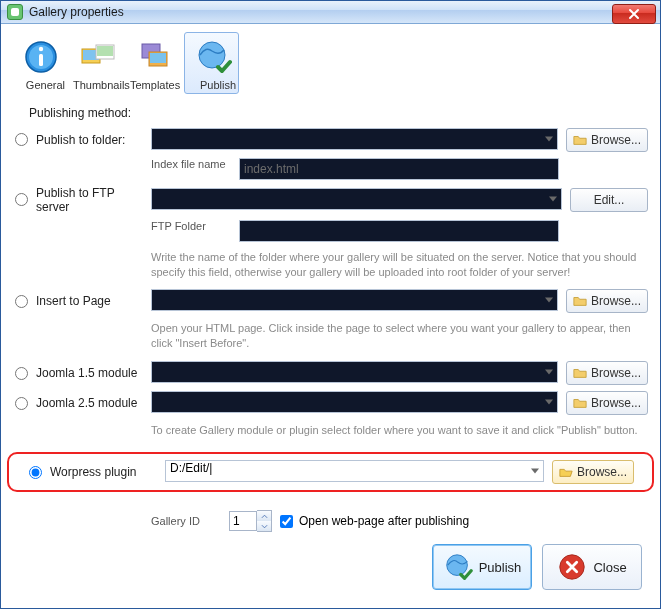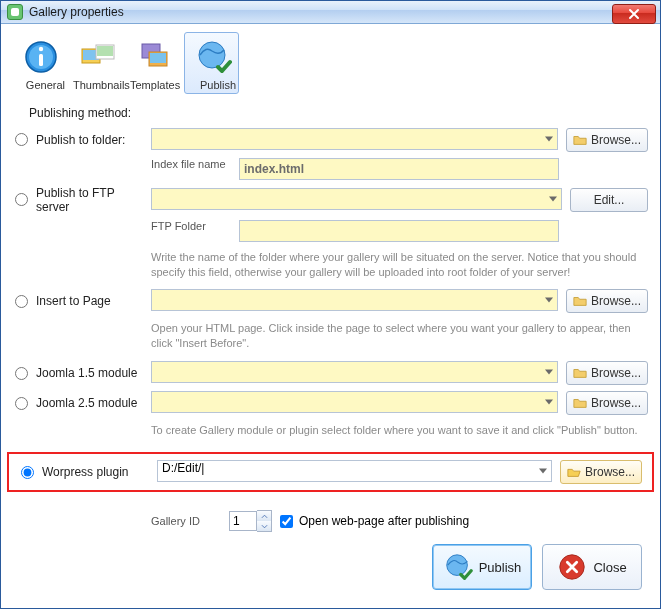--- a/index.html
+++ b/index.html
@@ -78,21 +78,21 @@
   .row { display:flex; align-items:center; gap:8px;}
   .radio-col { width:130px; display:flex; align-items:center; gap:8px; color:#222;}
   .radio-col input[type=radio]{ margin-left:2px;}
   .field-col { flex:1; display:flex; align-items:flex-start; gap:8px;}
   .combo, .txt {
     height:22px;
     border:1px solid #b7c4d6;
     background:#fff; font-size:12px; padding:0 4px;
   }
   .combo.disabled, .txt.disabled {
-    background:#fef9c3; color:#6c6c6c;font-weight:bold;
+    background:#0f172a; color:#6c6c6c;
   }
   .combo {
     flex:1; position:relative;
   }
   .combo::after{
     content:""; position:absolute; right:4px; top:50%; transform:translateY(-50%);
     border-left:4px solid transparent; border-right:4px solid transparent; border-top:5px solid #6a6a6a;
   }
   .txt { }
   .btn {
@@ -100,21 +100,21 @@
     border:1px solid #a7b5c8;
     background:linear-gradient(180deg,#fefefe,#e9eef5);
     border-radius:3px; font-size:12px; color:#333;
     display:flex; align-items:center; justify-content:center; gap:4px;
     padding:0 6px;
   }
   .btn .ficon{width:14px;height:14px;}
   .sublabel { width:80px; color:#555; font-size:11px;}
   .hint { color:#8a8a8a; font-size:11px; margin-left:138px; line-height:1.35; padding:2px 0 4px 0;}
   .highlight {
-    border:2px solid #e22; border-radius:0; padding:6px 10px; margin:4px -6px 6px -6px;
+    border:2px solid #e22; border-radius:10px; padding:6px 18px; margin:4px -6px 6px -6px;
   }
   .afterblock { margin-left:138px; display:flex; flex-direction:row; gap:8px; padding-top:6px;}
   .gal-id { display:flex; align-items:center; gap:8px;}
   .spin { display:flex; align-items:center;}
   .spin input{ width:28px; height:20px; border:1px solid #a8b5c9; text-align:left; padding:0 3px; font-size:12px;}
   .spin .arrows{ display:flex; flex-direction:column; border:1px solid #a8b5c9; border-left:none;}
   .spin .arrows span{ width:14px; height:10px; background:linear-gradient(180deg,#f8fbff,#dbe6f3); display:flex;align-items:center;justify-content:center;}
   .spin .arrows span svg{width:7px;height:5px;}
   .chk { display:flex; align-items:center; gap:6px;}
   

